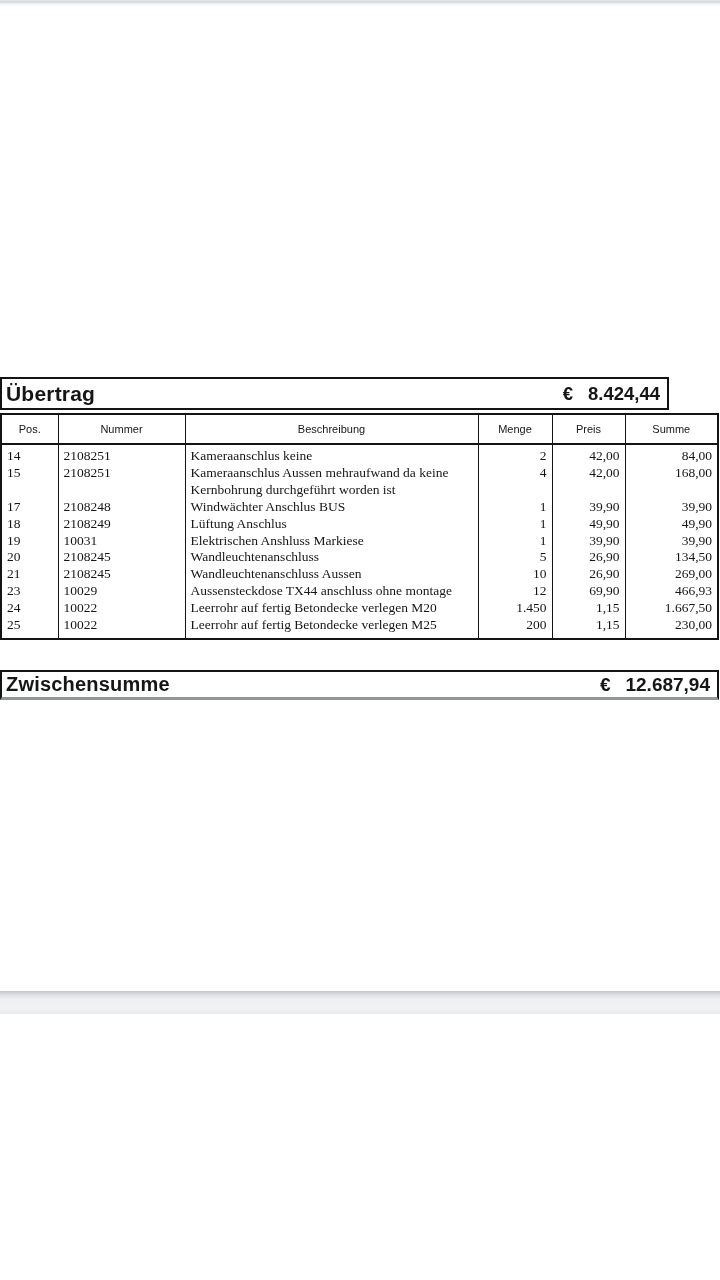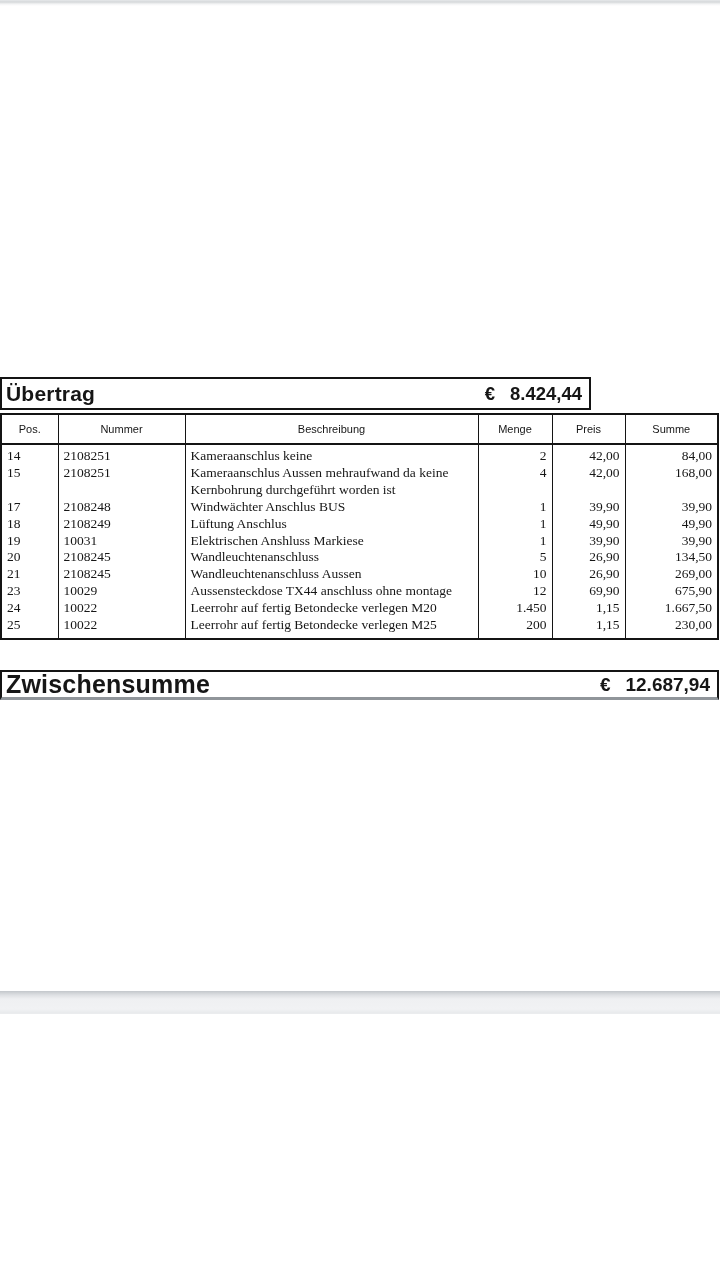--- a/index.html
+++ b/index.html
@@ -19,21 +19,21 @@
     top: 0; left: 0; right: 0;
     height: 6px;
     background: linear-gradient(180deg, #e6e8ea 0px, #d5d8da 2px, #f3f4f5 4px, #ffffff 6px);
   }
 
   
   .carry-box {
     position: absolute;
     left: 0;
     top: 377px;
-    width: 591px;
+    width: 669px;
     height: 33px;
     box-sizing: border-box;
     border: 2px solid #141414;
     background: #ffffff;
     display: flex;
     align-items: center;
     justify-content: space-between;
     padding: 0 7px 0 4px;
   }
   .carry-box .bar-label {
@@ -99,21 +99,21 @@
     box-sizing: border-box;
     border: 2px solid #141414;
     border-bottom: 3px solid #90959a;
     background: #ffffff;
     display: flex;
     align-items: center;
     justify-content: space-between;
     padding: 0 7px 0 4px;
   }
   .subtotal-box .bar-label {
-    font-size: 25px;
+    font-size: 20px;
     font-weight: bold;
     letter-spacing: 0.2px;
   }
   .subtotal-box .bar-amount { font-size: 19px; }
 
   
   .page-gap {
     position: absolute;
     left: 0;
     top: 991px;
@@ -228,21 +228,21 @@
     <td class="c-num">269,00</td>
   </tr>
 
 
   <tr>
     <td class="c-pos">23</td>
     <td class="c-nummer">10029</td>
     <td class="c-beschreibung">Aussensteckdose TX44 anschluss ohne montage</td>
     <td class="c-num">12</td>
     <td class="c-num">69,90</td>
-    <td class="c-num">675,90</td>
+    <td class="c-num">466,93</td>
   </tr>
 
   <tr>
     <td class="c-pos">24</td>
     <td class="c-nummer">10022</td>
     <td class="c-beschreibung">Leerrohr auf fertig Betondecke verlegen M20</td>
     <td class="c-num">1.450</td>
     <td class="c-num">1,15</td>
     <td class="c-num">1.667,50</td>
   </tr>

